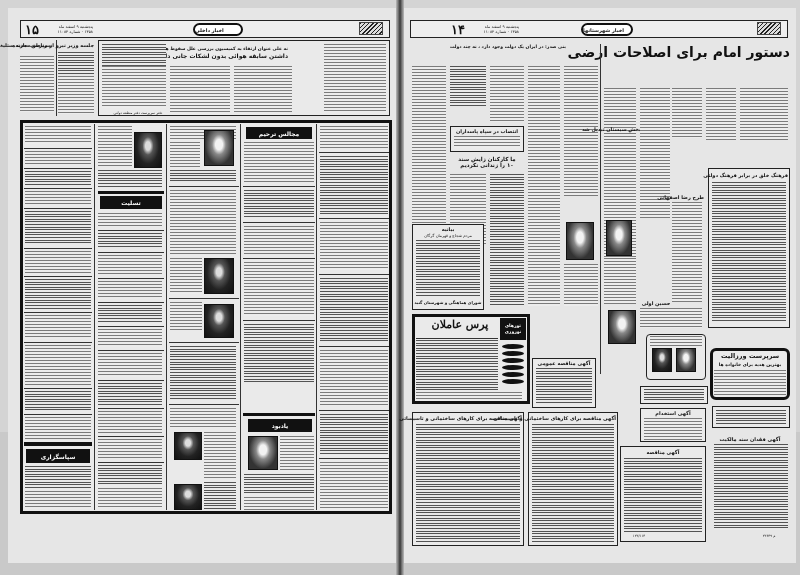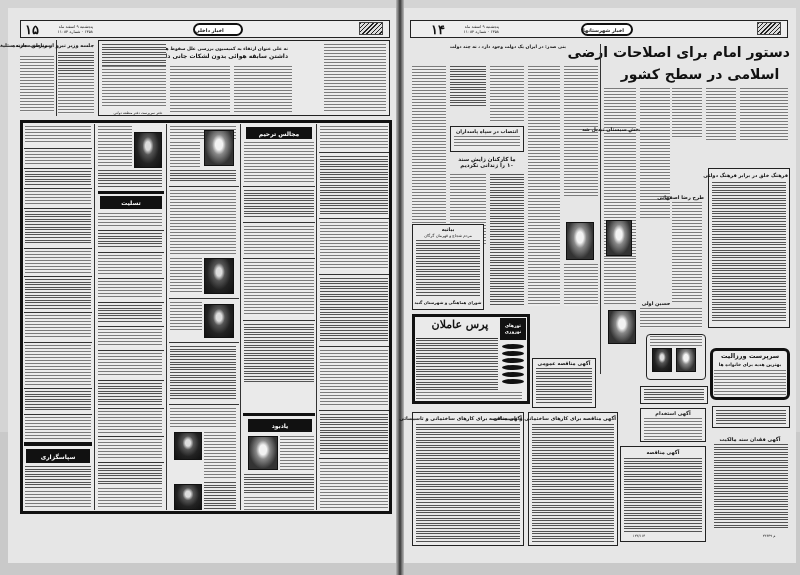--- a/index.html
+++ b/index.html
@@ -180,33 +180,32 @@
     <div class="hrule" style="left:311px;top:402px;width:70px;"></div>
     <div class="txt dense" style="left:312px;top:406px;width:68px;height:40px;"></div>
     <div class="hrule" style="left:311px;top:450px;width:70px;"></div>
     <div class="txt" style="left:312px;top:454px;width:68px;height:48px;"></div>
   </div>
 
   <div class="gutter"></div>
 
   <div class="page right">
     <div class="masthead">
-      <span class="pgnum" style="margin-left:16px;">۱۴</span>
+      <span class="pgnum" style="margin-left:36px;">۱۴</span>
       <div class="mdate">
         <div>پنجشنبه ۹ اسفند ماه</div>
         <div>۱۳۵۸ - شماره ۱۱۰۸۲</div>
       </div>
       <div class="section-pill" style="left:170px;width:52px;">اخبار شهرستانها</div>
       <div class="logo"></div>
     </div>
 
     <div class="sub" style="left:16px;top:36px;width:176px;">بنی صدر: در ایران یک دولت وجود دارد ، نه چند دولت</div>
 
     <div class="hl" style="left:196px;top:36px;width:190px;font-size:14px;">دستور امام برای اصلاحات ارضی</div>
-    <div class="hl" style="left:216px;top:58px;width:160px;font-size:14px;">اسلامی در سطح کشور</div>
     <div class="vrule" style="left:196px;top:36px;height:330px;"></div>
 
     <div class="txt" style="left:8px;top:58px;width:34px;height:240px;"></div>
     <div class="txt dense" style="left:46px;top:58px;width:36px;height:40px;"></div>
     <div class="box" style="left:46px;top:118px;width:74px;height:26px;"></div>
     <div class="label" style="left:48px;top:120px;width:70px;">انتصاب در سپاه پاسداران</div>
     <div class="txt" style="left:50px;top:128px;width:66px;height:12px;"></div>
     <div class="label" style="left:50px;top:148px;width:66px;font-size:5.5px;white-space:normal;">ما کارکنان زایش سند ۱۰ را زندانی نکردیم</div>
     <div class="txt" style="left:86px;top:58px;width:34px;height:56px;"></div>
     <div class="txt" style="left:46px;top:166px;width:36px;height:70px;"></div>

